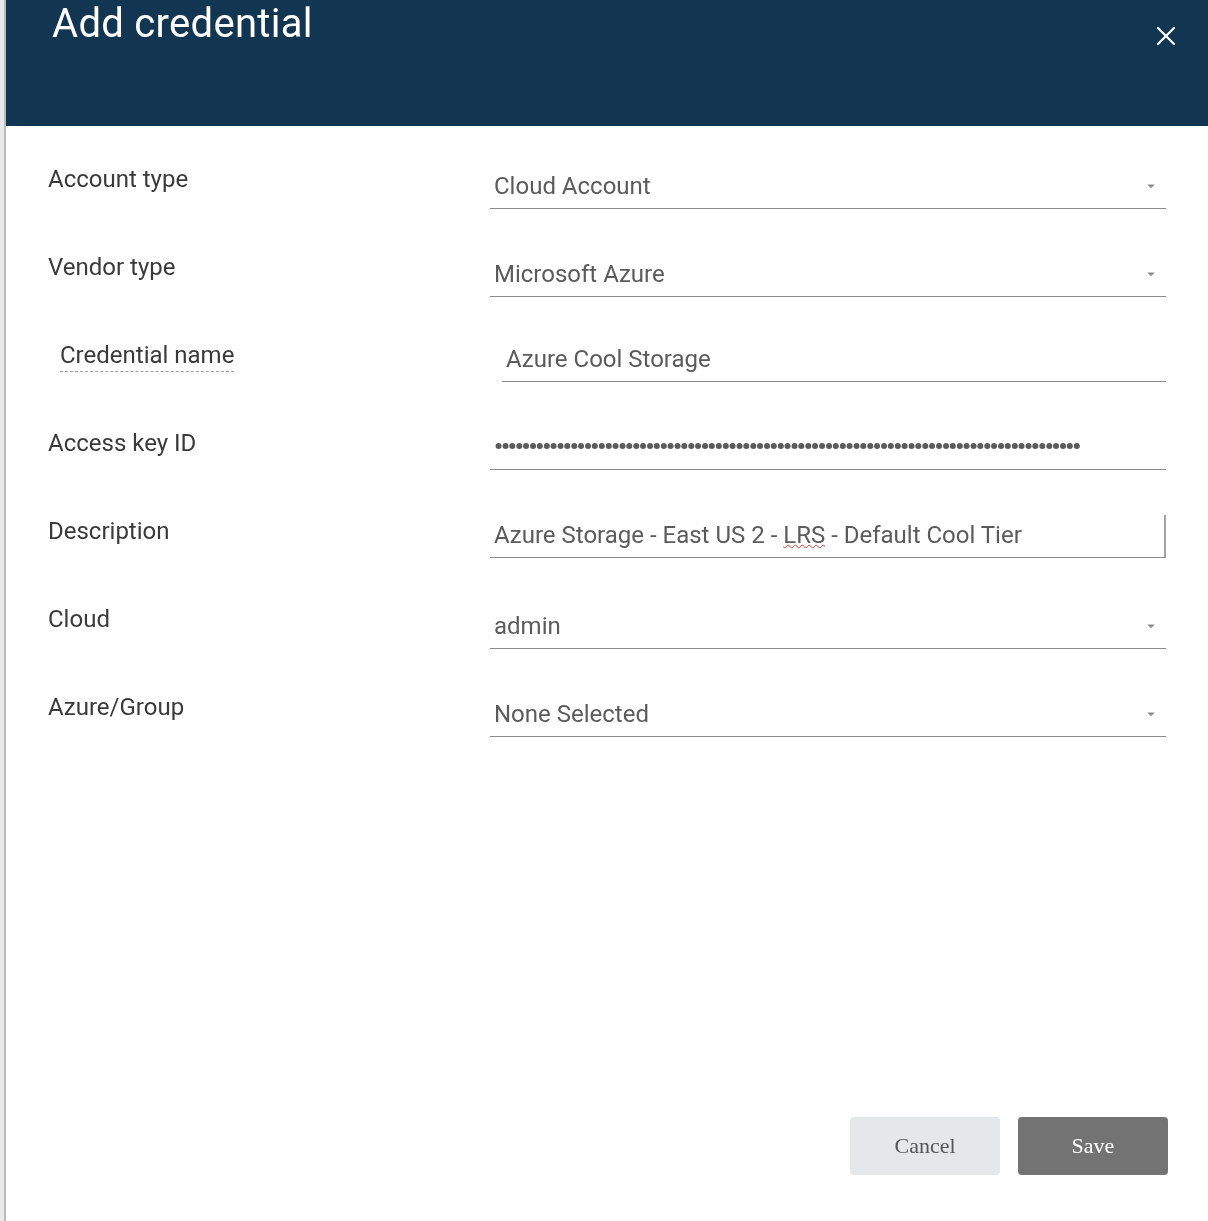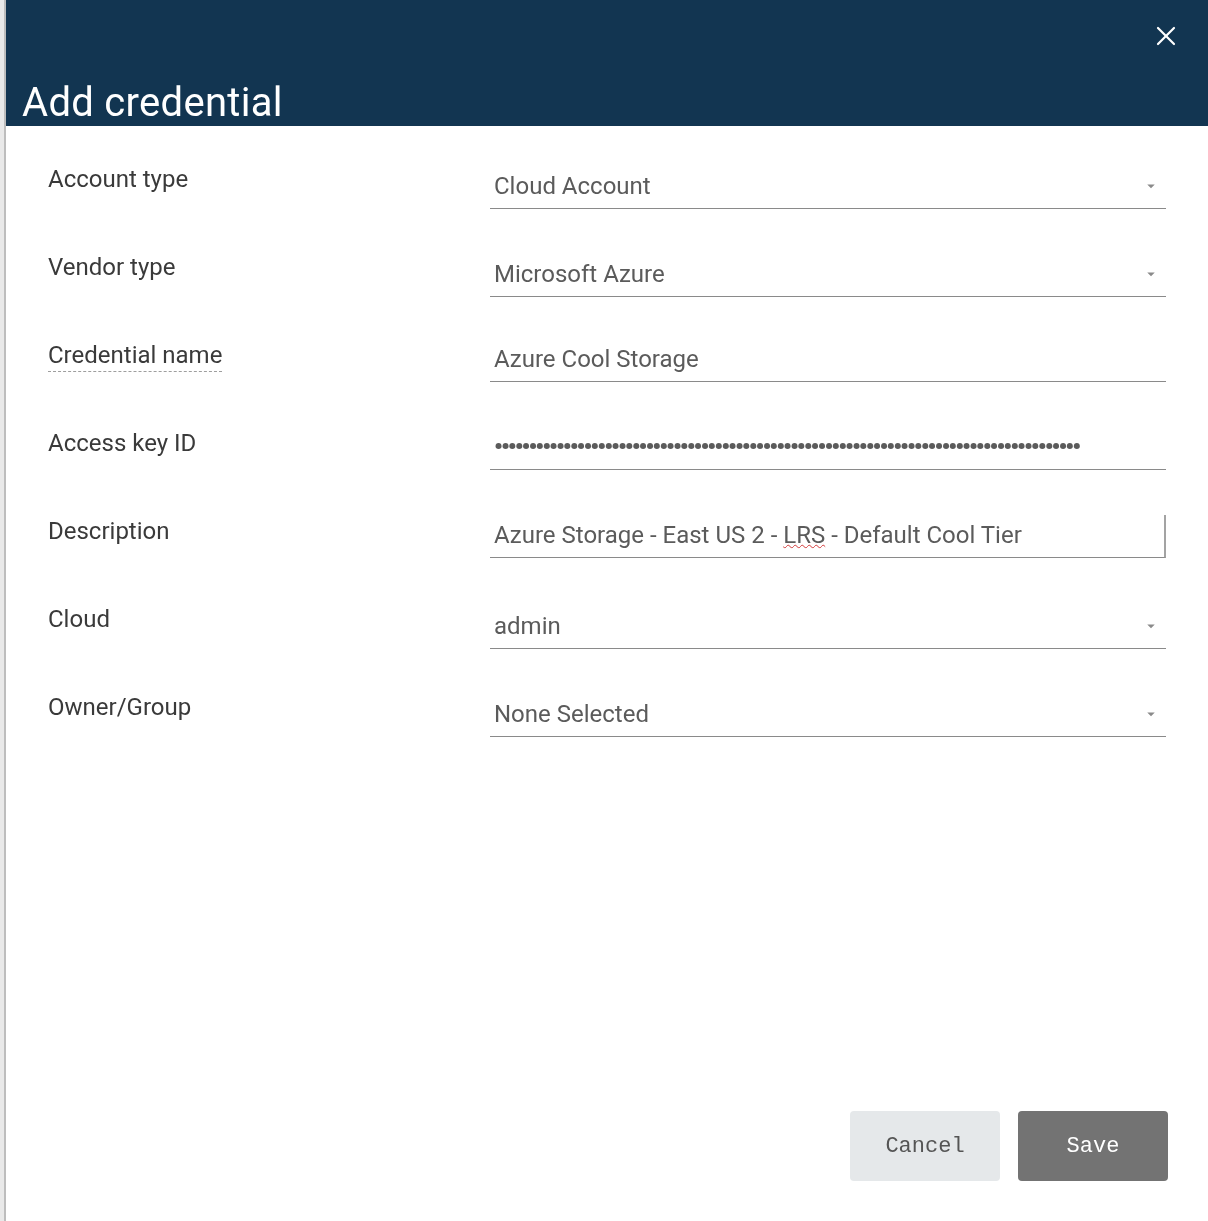--- a/index.html
+++ b/index.html
@@ -20,22 +20,22 @@
       background: #ffffff;
       display: flex;
       flex-direction: column;
       box-shadow: -2px 0 0 #bdbdbd;
     }
     .modal-header {
       background: #123551;
       color: #ffffff;
       height: 126px;
       display: flex;
-      align-items: flex-end;
-      padding: 0 16px;
+      align-items: flex-start;
+      padding: 0 46px;
       position: relative;
     }
     .modal-title {
       font-size: 40px;
       font-weight: 400;
       letter-spacing: 0.3px;
     }
     .close-btn {
       position: absolute;
       top: 18px;
@@ -62,20 +62,21 @@
       min-height: 56px;
     }
     .form-label {
       width: 442px;
       font-size: 24px;
       color: #3a3a3a;
       padding-bottom: 10px;
     }
     .form-label.dashed {
       display: inline-block;
+      margin-left: 12px;
     }
     .form-label.dashed span {
       border-bottom: 1px dashed #9e9e9e;
       padding-bottom: 2px;
     }
     .form-field {
       flex: 1;
       position: relative;
     }
     .field-input, .field-select {
@@ -128,29 +129,29 @@
 
     .modal-footer {
       height: 110px;
       display: flex;
       align-items: center;
       justify-content: flex-end;
       padding: 0 40px 40px 40px;
       gap: 18px;
     }
     .btn {
-      height: 70px;
+      height: 58px;
       min-width: 150px;
       padding: 0 28px;
       border: none;
       border-radius: 4px;
       font-size: 22px;
       font-weight: 400;
       cursor: pointer;
-      font-family: Liberation Mono, monospace;
+      font-family: Liberation Serif, serif;
     }
     .btn-cancel {
       background: #e5e8ea;
       color: #555;
     }
     .btn-save {
       background: #737373;
       color: #ffffff;
     }
   </style>
@@ -224,21 +225,21 @@
         <div class="field-select">admin</div>
         <span class="caret">
           <svg viewBox="0 0 24 24" fill="currentColor">
               <path d="M7 10l5 5 5-5z"></path>
             </svg>
         </span>
       </div>
     </div>
 
     <div class="form-row">
-      <div class="form-label">Owner/Group</div>
+      <div class="form-label">Azure/Group</div>
       <div class="form-field">
         <div class="field-select">None Selected</div>
         <span class="caret">
           <svg viewBox="0 0 24 24" fill="currentColor">
               <path d="M7 10l5 5 5-5z"></path>
             </svg>
         </span>
       </div>
     </div>
 

